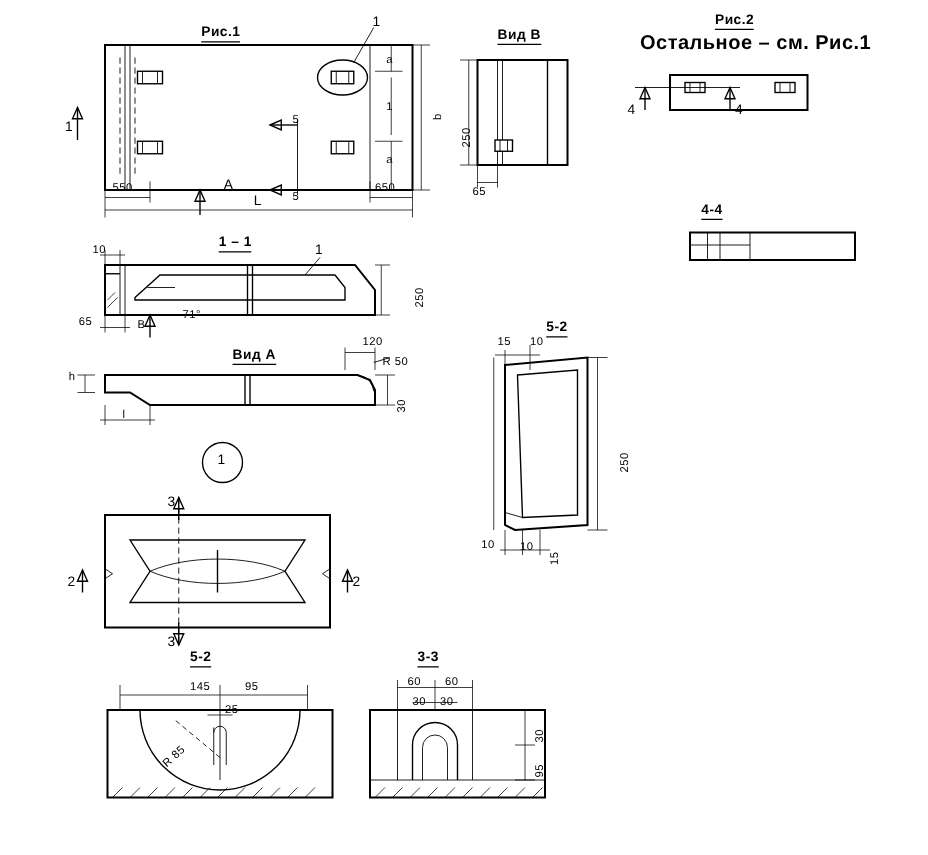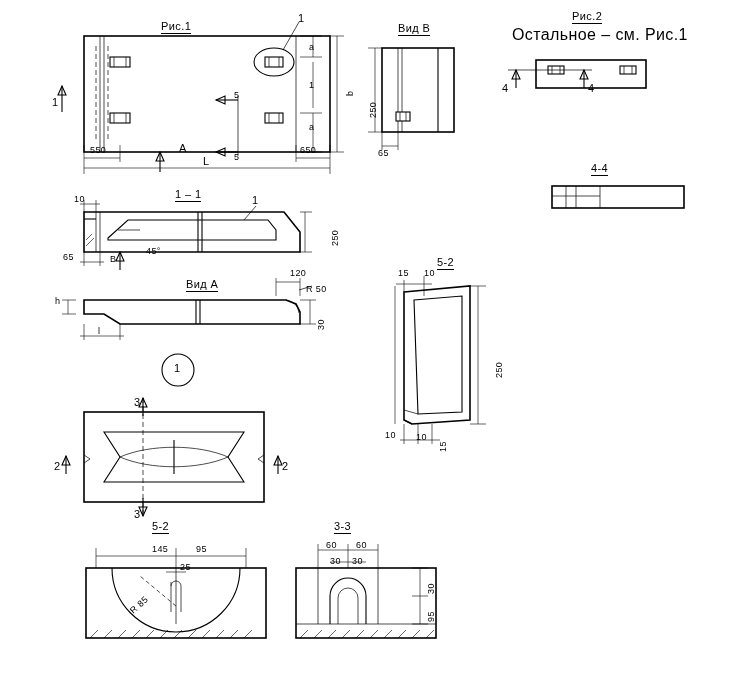--- a/index.html
+++ b/index.html
@@ -1,20 +1,20 @@
 <!DOCTYPE html>
 <html><head>
 <meta charset="utf-8">
 <style>
   html,body{margin:0;padding:0;background:#ffffff;}
   body{width:742px;height:684px;position:relative;overflow:hidden;
        font-family:"Liberation Sans", sans-serif;color:#000;}
   #sheet{position:absolute;left:0;top:0;width:742px;height:684px;}
   .lbl{position:absolute;white-space:nowrap;font-size:11px;letter-spacing:.4px;}
-  .lbl.b{font-weight:normal;}
+  .lbl.b{font-weight:bold;}
   .lbl.s{font-size:9px;}
   .lbl.rot{transform-origin:left top;}
   .ul{border-bottom:1px solid #000;padding-bottom:1px;}
   svg{position:absolute;left:0;top:0;}
   .ln{stroke:#000;fill:none;}
   .thick{stroke-width:1.6;}
   .med{stroke-width:1.1;}
   .thin{stroke-width:0.7;}
   .dim{stroke-width:0.6;}
   .hatch{stroke-width:0.6;}
@@ -280,28 +280,28 @@
 <div class="lbl s rot" style="left:345px;top:96px;transform:rotate(-90deg);">b</div>
 
 <div class="lbl b ul" style="left:398px;top:22px;">Вид В</div>
 <div class="lbl s rot" style="left:368px;top:118px;transform:rotate(-90deg);">250</div>
 <div class="lbl s" style="left:378px;top:148px;">65</div>
 
 <div class="lbl b ul" style="left:572px;top:10px;">Рис.2</div>
 <div class="lbl b" style="left:512px;top:26px;font-size:16px;">Остальное – см. Рис.1</div>
 <div class="lbl" style="left:502px;top:82px;">4</div>
 <div class="lbl" style="left:588px;top:82px;">4</div>
-<div class="lbl b ul" style="left:591px;top:162px;">4-4</div>
+<div class="lbl b ul" style="left:561px;top:162px;">4-4</div>
 
 <div class="lbl b ul" style="left:175px;top:188px;">1 – 1</div>
 <div class="lbl" style="left:252px;top:194px;">1</div>
 <div class="lbl s" style="left:74px;top:194px;">10</div>
 <div class="lbl s" style="left:63px;top:252px;">65</div>
 <div class="lbl s" style="left:110px;top:254px;">B</div>
-<div class="lbl s" style="left:146px;top:246px;">45°</div>
+<div class="lbl s" style="left:146px;top:246px;">71°</div>
 <div class="lbl s rot" style="left:330px;top:246px;transform:rotate(-90deg);">250</div>
 
 <div class="lbl b ul" style="left:186px;top:278px;">Вид А</div>
 <div class="lbl s" style="left:290px;top:268px;">120</div>
 <div class="lbl s" style="left:306px;top:284px;">R 50</div>
 <div class="lbl s" style="left:55px;top:296px;">h</div>
 <div class="lbl s" style="left:98px;top:326px;">l</div>
 <div class="lbl s rot" style="left:316px;top:330px;transform:rotate(-90deg);">30</div>
 <div class="lbl" style="left:174px;top:362px;">1</div>
 

